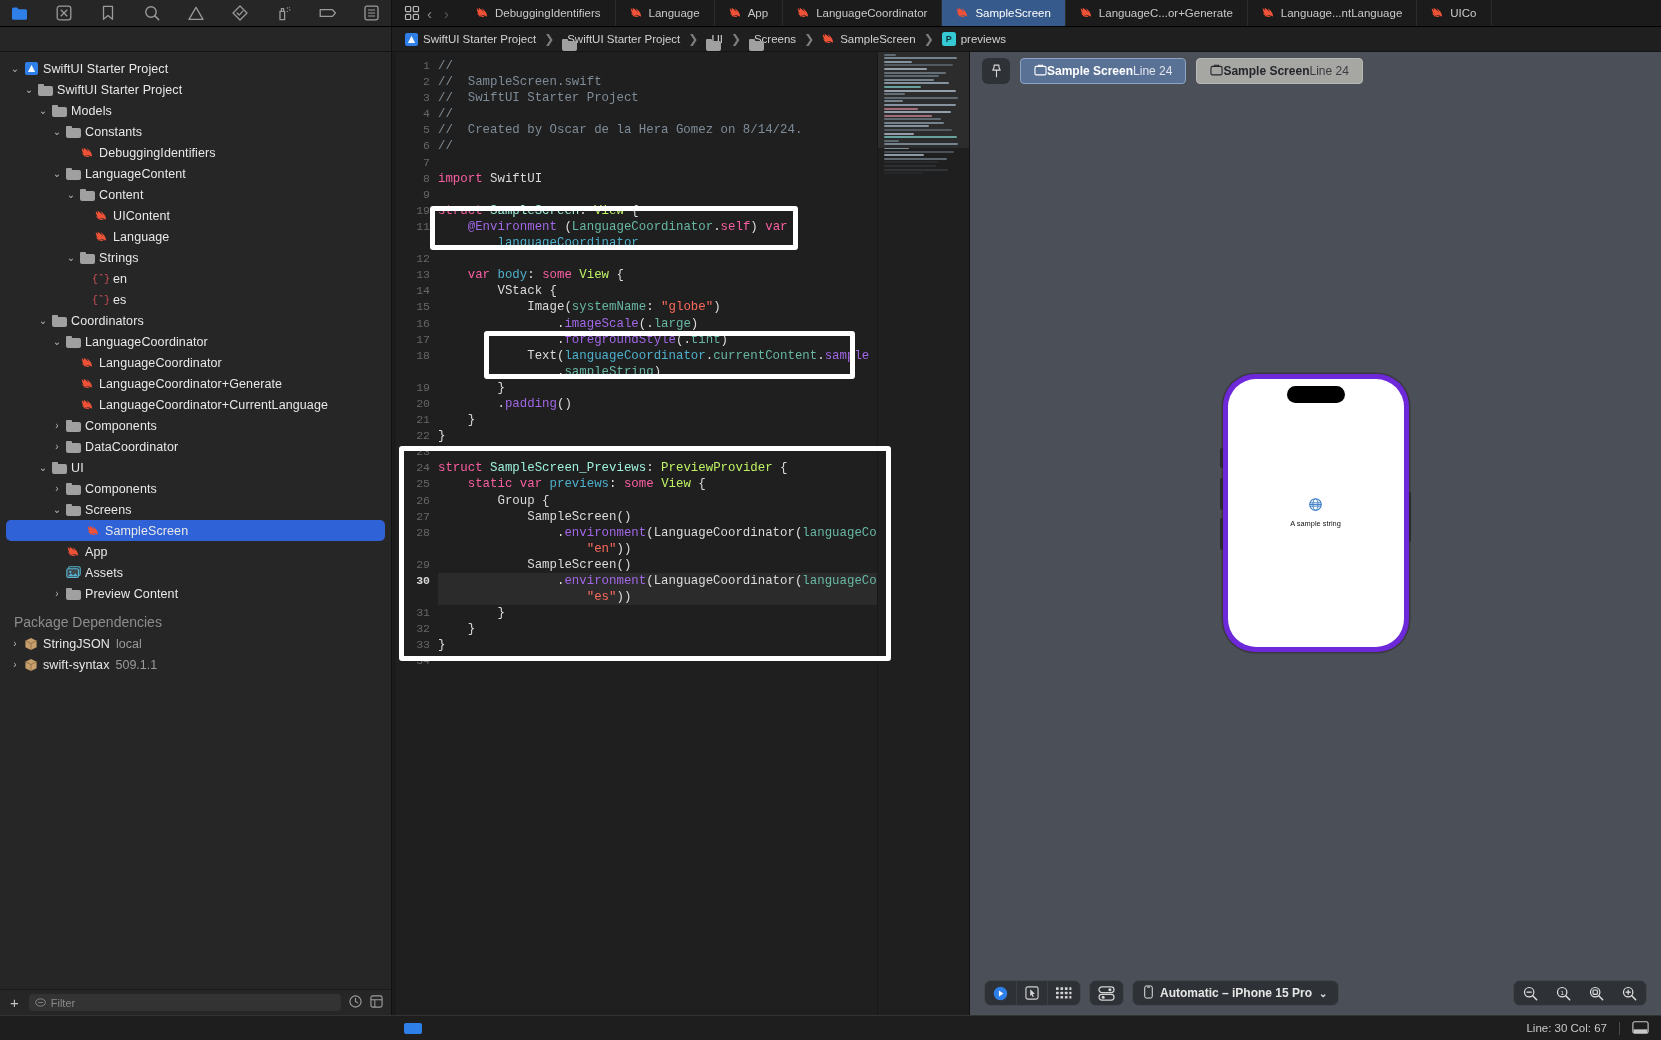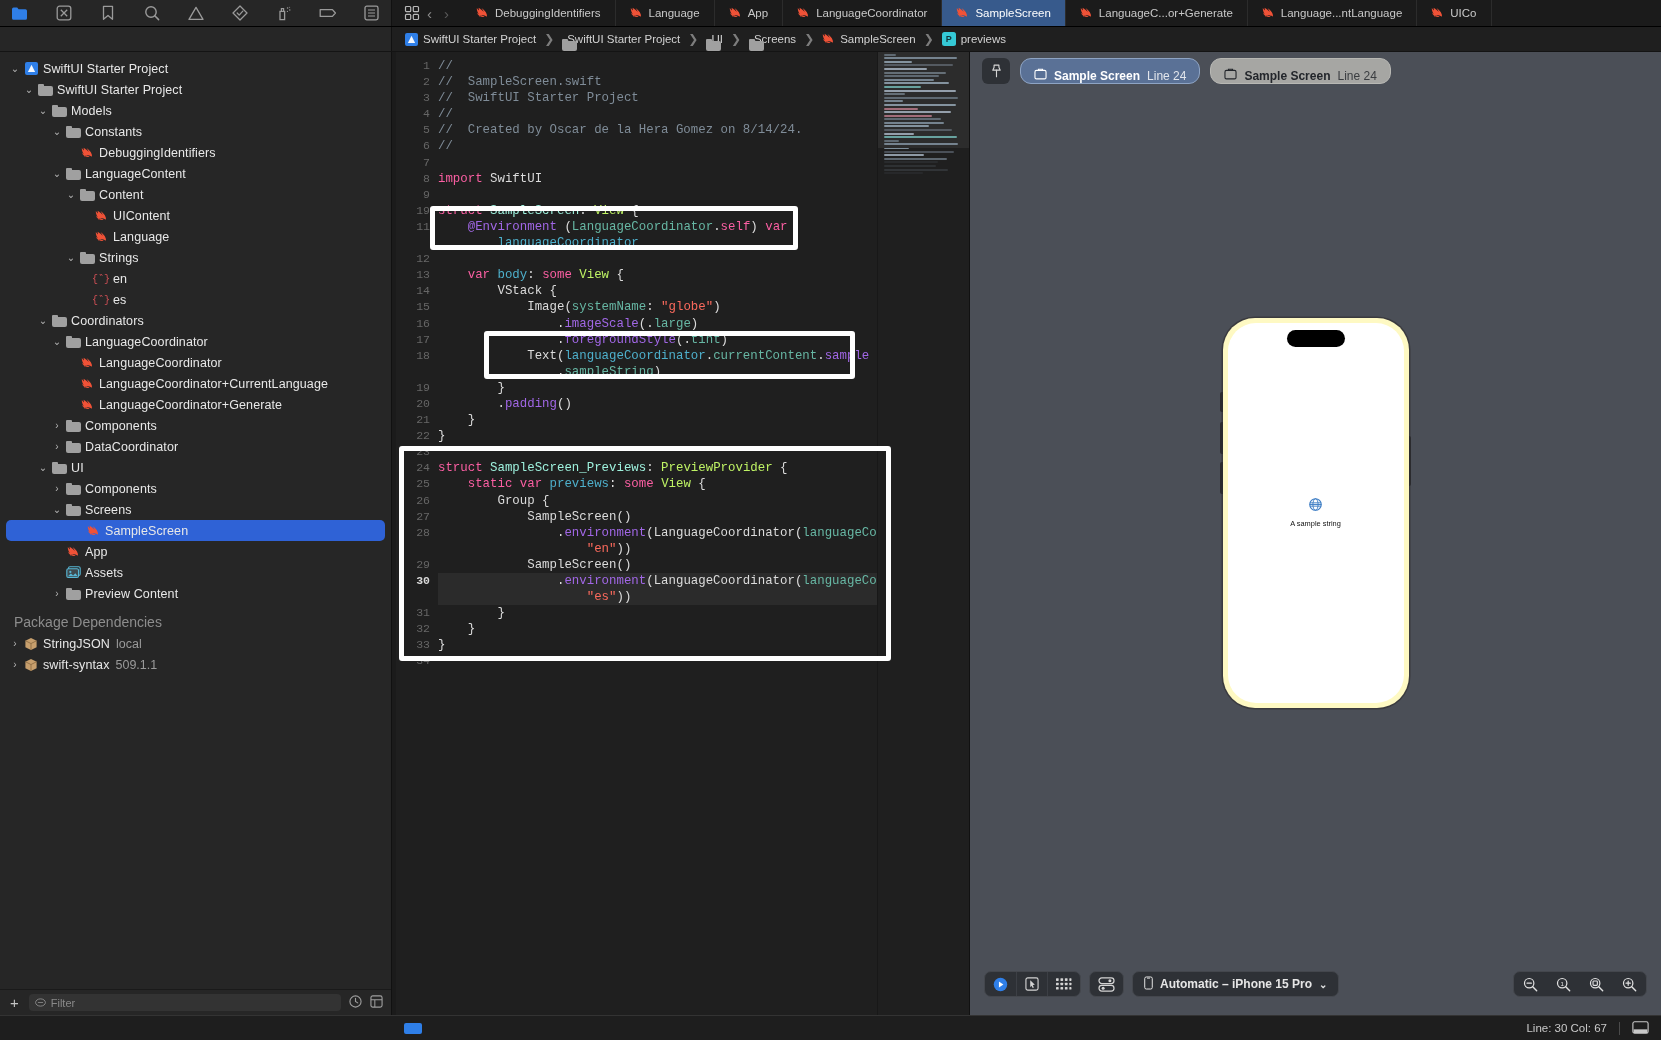--- a/index.html
+++ b/index.html
@@ -122,41 +122,41 @@
   .minimap { position: absolute; right: 0; top: 0; width: 92px; height: 100%;
              background: #1f1f1f; border-left: 1px solid #181818; z-index: 12; overflow:hidden;}
   .mm-line { height: 2px; margin: 1.6px 0 0 6px; border-radius: 1px; }
 
   
   .preview { width: 692px; flex: 0 0 692px; background: #4b4f57; display: flex; flex-direction: column;
              border-left: 1px solid #111; min-width:0;}
   .prev-top { height: 38px; flex: 0 0 38px; display: flex; align-items: center; gap: 10px; padding: 0 12px; }
   .pin-btn { width: 28px; height: 26px; background: #2e3136; border-radius: 6px; display:flex;
              align-items:center; justify-content:center; color:#d6d6d6; }
-  .prev-tab { height: 26px; border-radius: 11px; display: flex; align-items: flex-end; gap: 7px;
+  .prev-tab { height: 26px; border-radius: 4px; display: flex; align-items: center; 
               padding: 0 13px; font-size: 12px; font-weight: bold; }
   .prev-tab.active { background: #5a7196; color: #fff; border: 1px solid #8ea4c4; }
   .prev-tab.inactive { background: #a6a6a3; color: #23262b; border: 1px solid #b8b8b4; }
   .prev-tab .line-no { font-weight: normal; opacity: .82; }
 
   .canvas { flex: 1; position: relative; display:flex; align-items:center; justify-content:center; }
   .phone {
-    width: 186px; height: 390px; background: #fef9c3; border-radius: 32px;
+    width: 186px; height: 278px; background: #6d28d9; border-radius: 32px;
     padding: 5px; position: relative; box-shadow: 0 0 0 1.5px #3a3a3e;
     margin-top: -35px;
   }
   .phone-screen { width:100%; height:100%; background: #fff; border-radius: 28px; position: relative;
                   display:flex;flex-direction:column;align-items:center;justify-content:center;gap:5px;}
   .dynamic-island { position:absolute; top:7px; left:50%; transform:translateX(-50%);
                     width:58px;height:17px;background:#000;border-radius:10px;}
   .globe { font-size: 13px; color:#3b7cc4; }
   .sample-txt { font-size: 7.4px; color: #111; font-family:"Liberation Sans",sans-serif;}
   .side-btn { position:absolute; background:#2b2b2e; border-radius:2px; }
 
-  .prev-bot { height: 44px; flex: 0 0 44px; display: flex; align-items: flex-start; padding: 0 14px; gap: 8px; }
+  .prev-bot { height: 44px; flex: 0 0 44px; display: flex; align-items: center; padding: 0 14px; gap: 8px; }
   .seg { display: flex; align-items: center; background: #2e3136; border-radius: 7px; height: 26px;
          border: 1px solid #44474d; }
   .seg > div { padding: 0 8px; display:flex;align-items:center;justify-content:center; height:100%; color:#d4d4d4; }
   .seg > div + div { border-left: 1px solid #3c3f45; }
   .device-btn { display:flex;align-items:center;gap:7px; background:#2e3136; border:1px solid #44474d;
                 border-radius:7px; height:26px; padding: 0 11px; color:#e6e6e6; font-size:12px; font-weight:bold;}
   .zoom-group { margin-left:auto; display:flex; align-items:center; background:#2e3136; border:1px solid #44474d;
                 border-radius:7px; height:26px; }
   .zoom-group > div { padding: 0 9px; color:#e2e2e2; display:flex;align-items:center;height:100%; }
 
@@ -479,31 +479,31 @@
             <span class="lbl">LanguageCoordinator</span>
           </div>
           <div class="row">
             <span style="width:64px;flex:0 0 64px"></span>
             <span class="tw"></span>
             <span class="ic">
               <svg class="swift-ico" width="13" height="13" viewBox="0 0 16 16">
                 <path d="M3.2 2.2c2.6 1.4 4.6 3.3 6.2 5.1-.6-1.9-1.7-3.6-2.6-4.7 2.6 1.6 5.4 4.6 6.4 7.6.3 1 .4 2 .1 2.7-.2.5-1.6-1.4-4.7-1.6-2.4-.1-4.4 1-5.1 1.4 1.3-.4 3-.8 4.8-.4 1 .2 1.8.6 2.3 1-1.6.5-3.6.4-5.6-.6C2.9 11.6 1.6 9.6 1 8.3c.6.6 1.4 1.3 2.3 1.8C2 8.2.9 5.2 1 2.6c.7.9 1.6 1.9 2.7 2.8-.3-1.5-.4-2.5-.5-3.2z" fill="#f05237"></path>
               </svg>
             </span>
+            <span class="lbl">LanguageCoordinator+Generate</span>
+          </div>
+          <div class="row">
+            <span style="width:64px;flex:0 0 64px"></span>
+            <span class="tw"></span>
+            <span class="ic">
+              <svg class="swift-ico" width="13" height="13" viewBox="0 0 16 16">
+                <path d="M3.2 2.2c2.6 1.4 4.6 3.3 6.2 5.1-.6-1.9-1.7-3.6-2.6-4.7 2.6 1.6 5.4 4.6 6.4 7.6.3 1 .4 2 .1 2.7-.2.5-1.6-1.4-4.7-1.6-2.4-.1-4.4 1-5.1 1.4 1.3-.4 3-.8 4.8-.4 1 .2 1.8.6 2.3 1-1.6.5-3.6.4-5.6-.6C2.9 11.6 1.6 9.6 1 8.3c.6.6 1.4 1.3 2.3 1.8C2 8.2.9 5.2 1 2.6c.7.9 1.6 1.9 2.7 2.8-.3-1.5-.4-2.5-.5-3.2z" fill="#f05237"></path>
+              </svg>
+            </span>
             <span class="lbl">LanguageCoordinator+CurrentLanguage</span>
-          </div>
-          <div class="row">
-            <span style="width:64px;flex:0 0 64px"></span>
-            <span class="tw"></span>
-            <span class="ic">
-              <svg class="swift-ico" width="13" height="13" viewBox="0 0 16 16">
-                <path d="M3.2 2.2c2.6 1.4 4.6 3.3 6.2 5.1-.6-1.9-1.7-3.6-2.6-4.7 2.6 1.6 5.4 4.6 6.4 7.6.3 1 .4 2 .1 2.7-.2.5-1.6-1.4-4.7-1.6-2.4-.1-4.4 1-5.1 1.4 1.3-.4 3-.8 4.8-.4 1 .2 1.8.6 2.3 1-1.6.5-3.6.4-5.6-.6C2.9 11.6 1.6 9.6 1 8.3c.6.6 1.4 1.3 2.3 1.8C2 8.2.9 5.2 1 2.6c.7.9 1.6 1.9 2.7 2.8-.3-1.5-.4-2.5-.5-3.2z" fill="#f05237"></path>
-              </svg>
-            </span>
-            <span class="lbl">LanguageCoordinator+Generate</span>
           </div>
           <div class="row">
             <span style="width:50px;flex:0 0 50px"></span>
             <span class="tw">›</span>
             <span class="ic">
               <span class="folder-ic"></span>
             </span>
             <span class="lbl">Components</span>
           </div>
           <div class="row">

